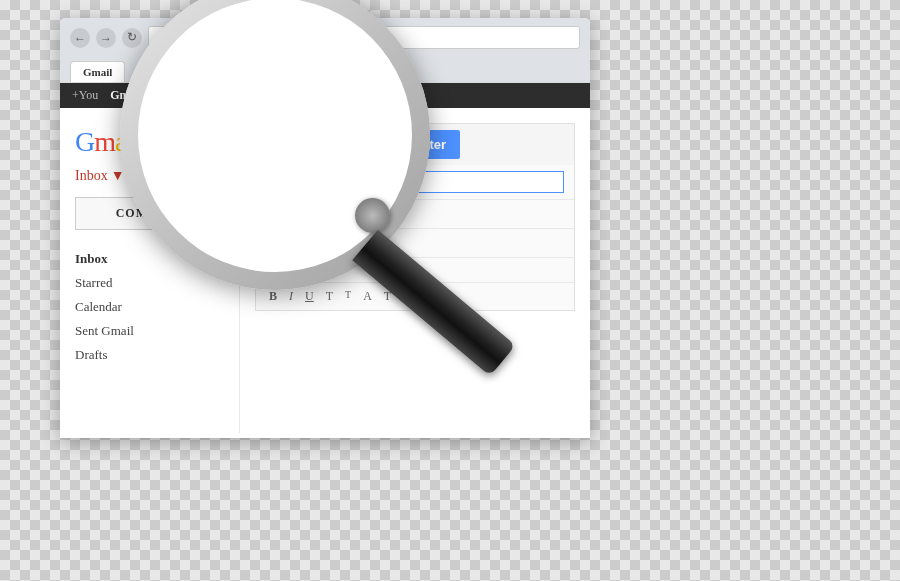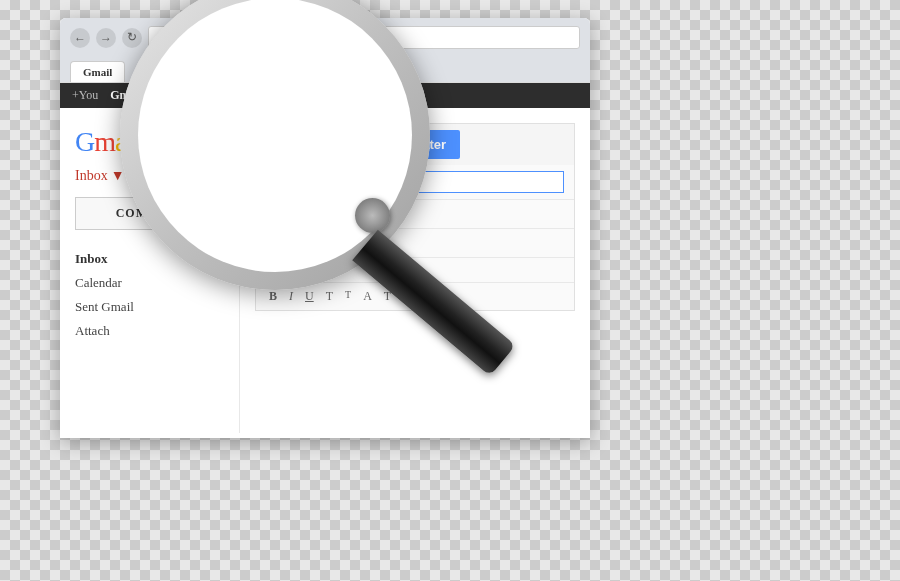--- a/index.html
+++ b/index.html
@@ -495,23 +495,24 @@
           <span class="g">G</span><span class="m">m</span><span class="a">a</span><span class="i">i</span><span class="l">l</span>
         </div>
       </div>
       <div class="mail-menu">
         <span>Inbox</span>
         <span>▼</span>
       </div>
       <div class="compose-btn">COMPOSE</div>
       <div class="sidebar-nav">
         <div class="sidebar-item active">Inbox</div>
+        <div class="sidebar-item">Starred</div>
         <div class="sidebar-item">Calendar</div>
         <div class="sidebar-item">Sent Gmail</div>
-        <div class="sidebar-item">Attach</div>
+        <div class="sidebar-item">Drafts</div>
       </div>
     </div>
 
     <div class="gmail-main">
       <div class="compose-form">
         <div class="compose-header">
           <button class="send-now-btn">Send Now</button>
           <button class="send-later-btn">Send Later</button>
         </div>
         <div class="compose-field">

